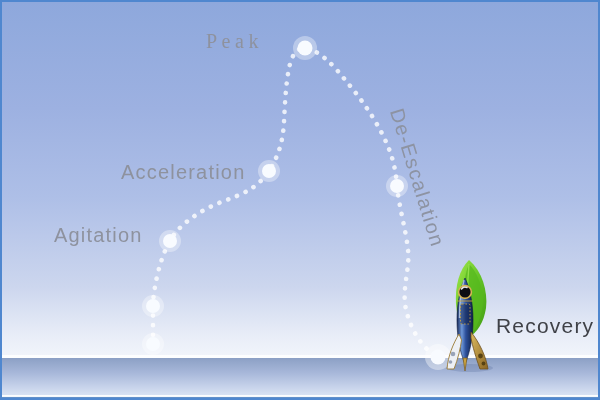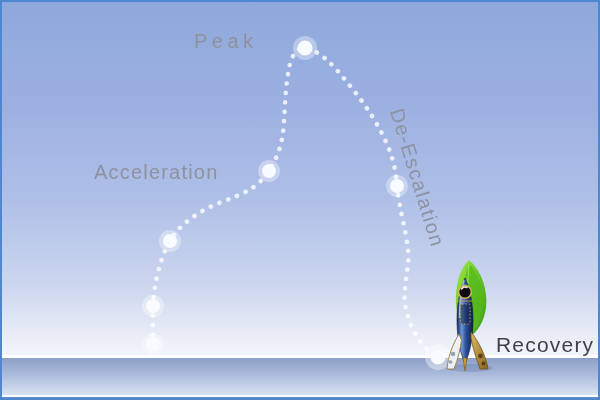--- a/index.html
+++ b/index.html
@@ -31,28 +31,28 @@
     background:#6290ca;
   }
   
   .lbl{
     position:absolute;color:#8e929e;font-size:20px;line-height:20px;
     letter-spacing:1.2px;white-space:nowrap;
   }
   .lbl-calm{left:19px;top:330px;letter-spacing:1.3px;}
   .lbl-trigger{left:52px;top:286px;}
   .lbl-agitation{left:52px;top:223px;}
-  .lbl-acceleration{left:92px;top:160px;}
-  .lbl-peak{left:192px;top:29px;letter-spacing:4.5px;}
+  .lbl-acceleration{left:119px;top:160px;}
+  .lbl-peak{left:204px;top:29px;letter-spacing:4.5px;font-family:Liberation Serif, serif;}
   .lbl-deescalation{
     left:404px;top:104px;transform:rotate(73deg);transform-origin:0 0;
     letter-spacing:1.5px;color:#8d93a2;
   }
   .lbl-recovery{
-    left:494px;top:332px;color:#3f4147;font-size:21px;line-height:22px;
+    left:494px;top:313px;color:#3f4147;font-size:21px;line-height:22px;
     letter-spacing:1.2px;
   }
   .overlay-svg{position:absolute;left:0;top:0;}
   .rocket{position:absolute;left:436px;top:254px;}
 </style>
 </head>
 <body>
 
 <div class="frame">
 
@@ -150,18 +150,19 @@
       <path d="M21,78 C15,88 10,100 9,113 L16,113 C20,103 22.5,92 23.5,84 Z" fill="#edf0f5" stroke="#9a7b35" stroke-width="0.9"></path>
       <circle cx="15" cy="98" r="2.3" fill="#98a3b8"></circle>
       <circle cx="12.5" cy="106" r="1.8" fill="#98a3b8"></circle>
       <path d="M33,76 C41,86 48,100 50,113 L42,113 C38,102 34.5,90 33,82 Z" fill="url(#gFin2)" stroke="#6e5120" stroke-width="0.8"></path>
       <circle cx="42.5" cy="100" r="2.4" fill="#574214"></circle>
       <circle cx="45.5" cy="107.5" r="1.9" fill="#574214"></circle>
       <path d="M25,102 L27,115 L29,102 Z" fill="#c9a23f" stroke="#7a5c20" stroke-width="0.7"></path>
     </g>
   </svg>
 
+  <div class="lbl lbl-agitation">Agitation</div>
   <div class="lbl lbl-acceleration">Acceleration</div>
   <div class="lbl lbl-peak">Peak</div>
   <div class="lbl lbl-deescalation">De-Escalation</div>
   <div class="lbl lbl-recovery">Recovery</div>
 
 </div>
 
 </body></html>

